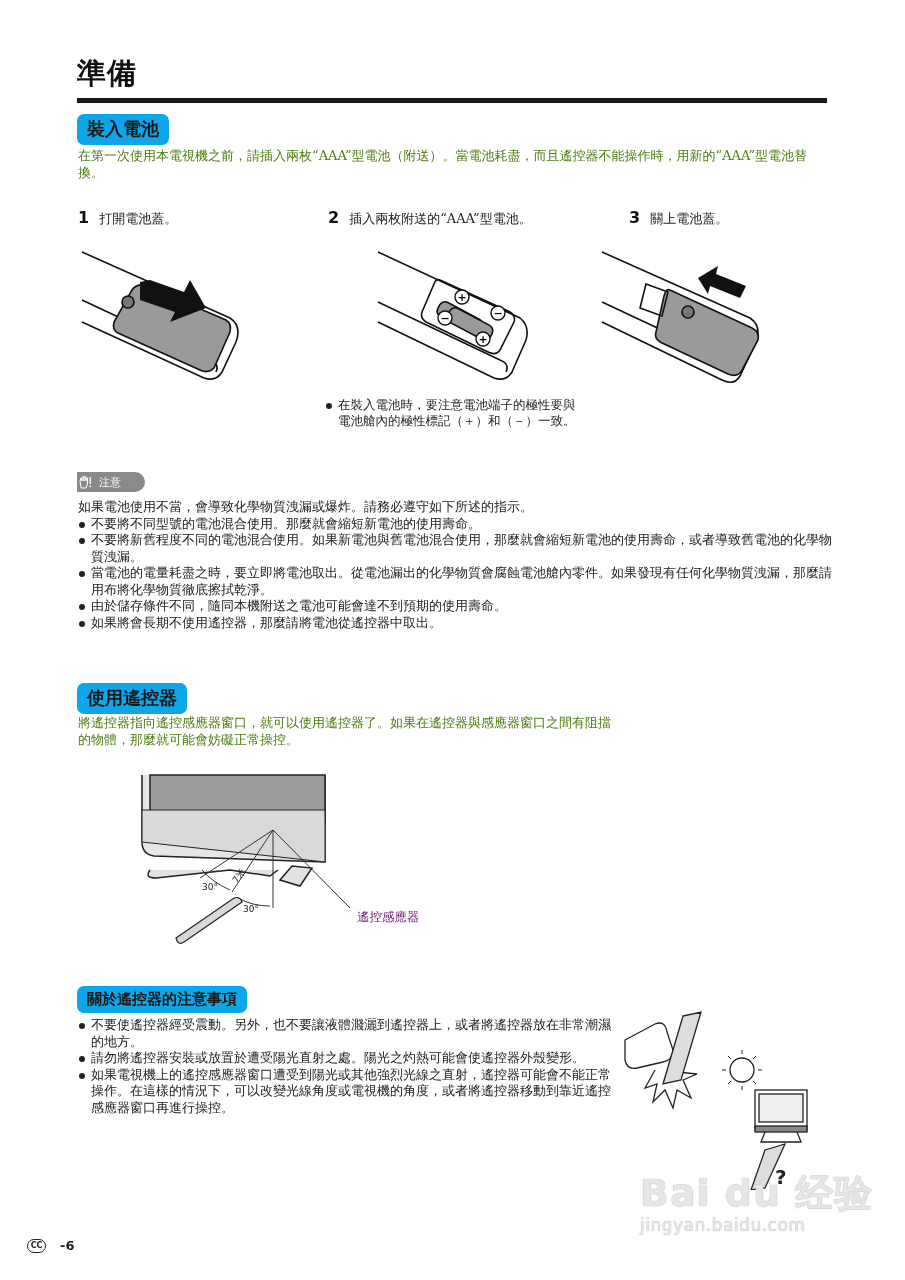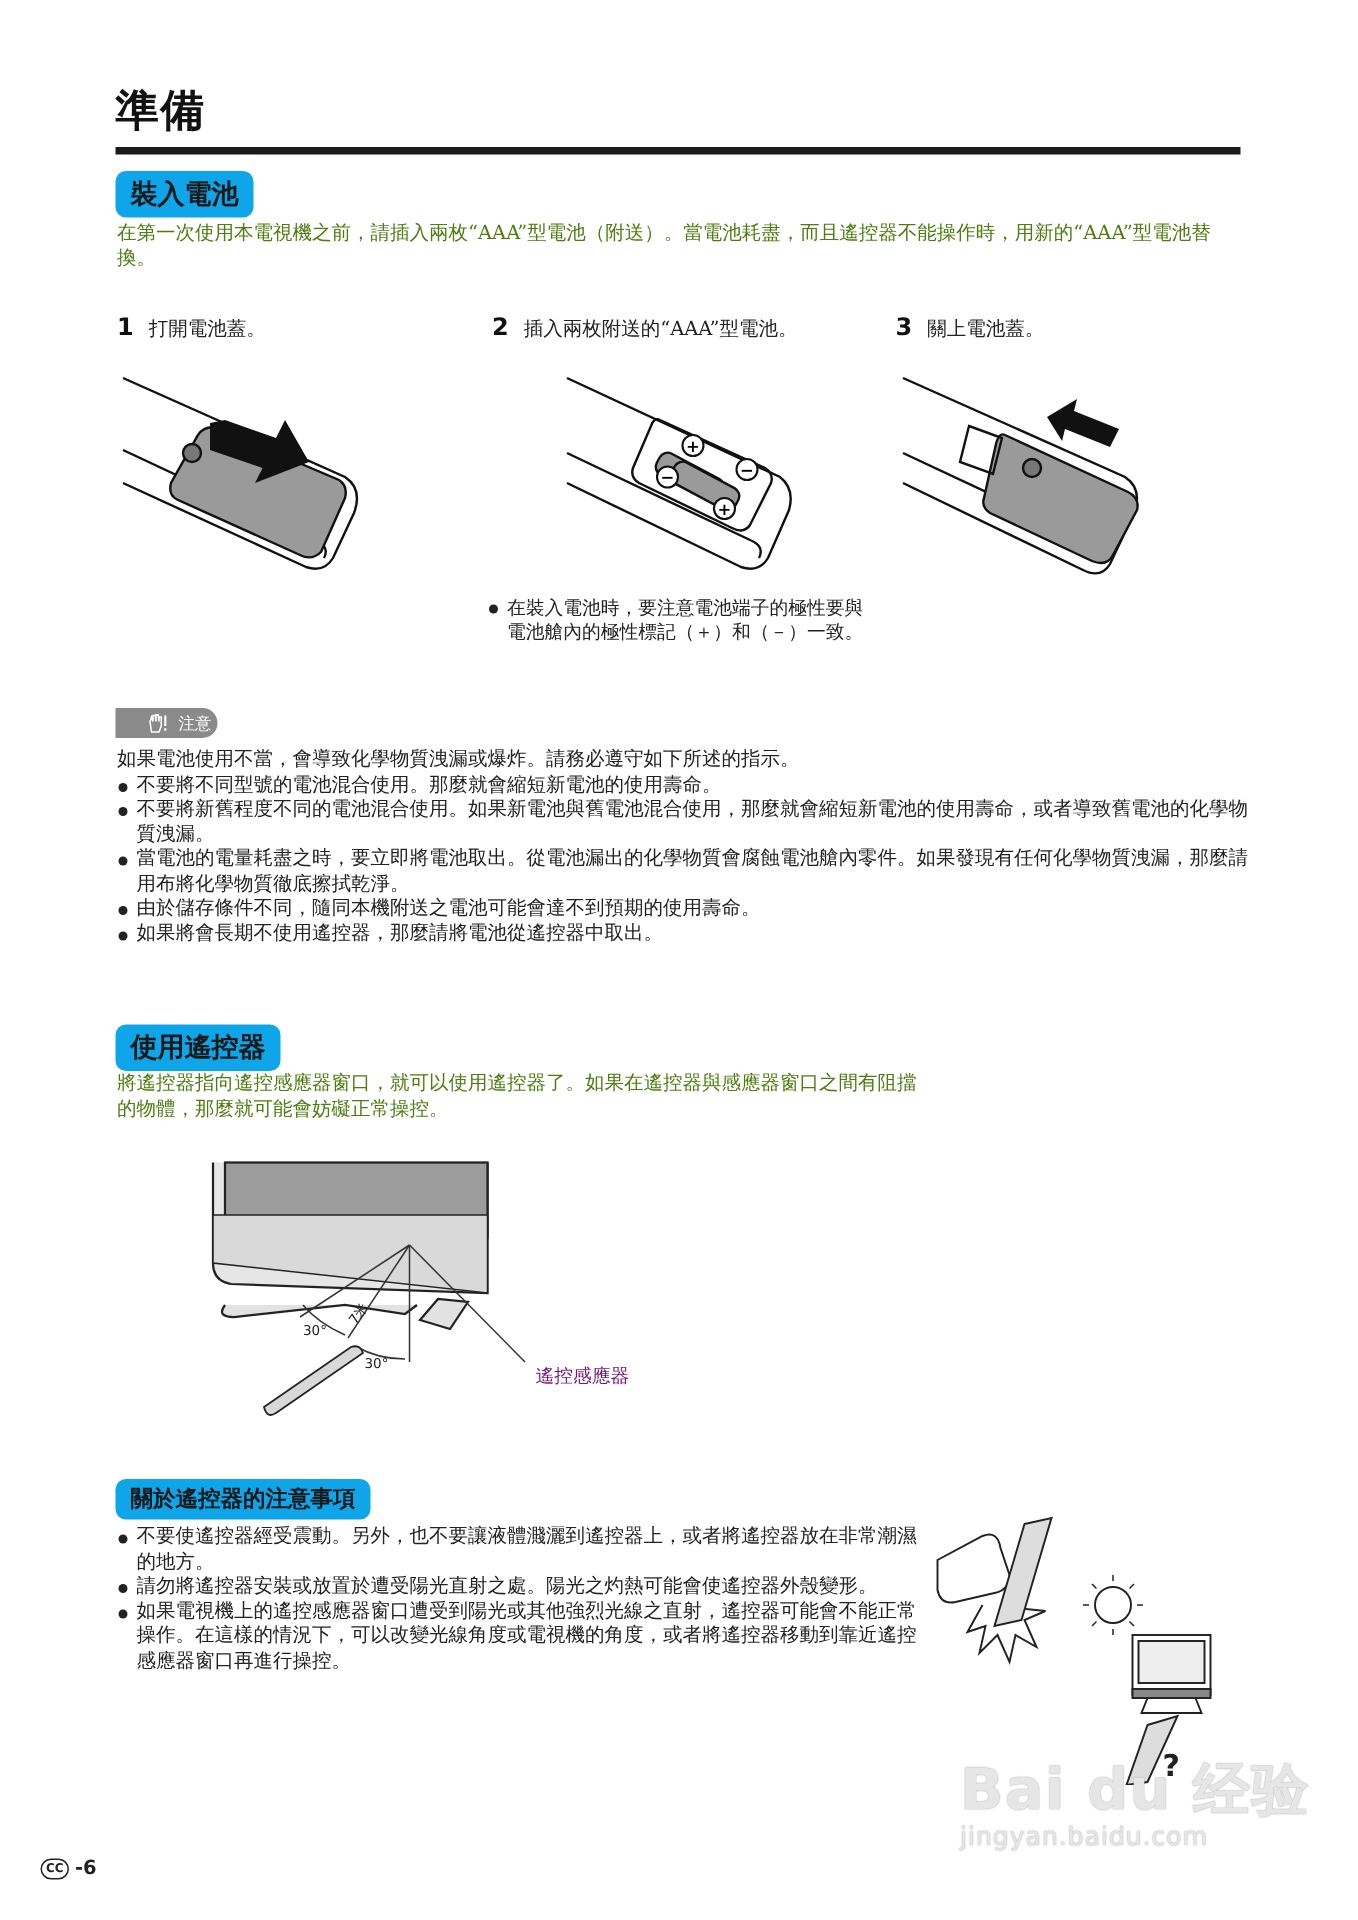--- a/index.html
+++ b/index.html
@@ -11,34 +11,34 @@
   .sec-head { background:#0ea5e9; border-radius:7px; font-family:"DejaVu Sans", sans-serif; font-weight:bold; color:#1a1a1a; padding:3px 10px 4px 10px; }
   .sec1 { left:77px; top:114px; font-size:18px; }
   .sec2 { left:77px; top:683px; font-size:18px; }
   .sec3 { left:77px; top:986px; font-size:15px; padding:4px 10px; }
   .para { font-size:13px; line-height:17px; color:#4d7c0f; }
   .p1 { left:78px; top:147px; width:752px; }
   .step { font-size:13px; color:#222; }
   .step .num { font-family:"DejaVu Sans", sans-serif; font-weight:bold; font-size:16px; margin-right:10px; color:#111; }
   .s1 { left:78px; top:208px; }
   .s2 { left:328px; top:208px; }
-  .s3 { left:597px; top:208px; }
+  .s3 { left:629px; top:208px; }
   .illus { left:0; top:0; }
   .note-bullet { left:325px; top:397px; width:255px; font-size:12.5px; line-height:16px; }
-  .caution-tag { left:77px; top:472px; height:20px; width:68px; background:#8a8a8a; border-radius:0 10px 10px 0; color:#fff; font-family:"DejaVu Sans", sans-serif; font-size:11px; display:flex; align-items:center; padding-left:20px; box-sizing:border-box; }
+  .caution-tag { left:77px; top:472px; height:20px; width:68px; background:#8a8a8a; border-radius:0 10px 10px 0; color:#fff; font-family:"DejaVu Sans", sans-serif; font-size:11px; display:flex; align-items:center; padding-left:0; box-sizing:border-box; }
   .caution-tag .hand { width:16px; height:16px; margin-right:6px; }
   .caution-body { left:78px; top:499px; width:760px; font-size:13px; line-height:16.5px; }
   ul.blist { list-style:none; margin:0; padding:0; }
   ul.blist li { position:relative; padding-left:13px; }
   ul.blist li::before { content:""; position:absolute; left:1px; top:6px; width:6px; height:6px; border-radius:50%; background:#222; }
   .p2 { left:78px; top:714px; width:545px; }
   .sensor-label { left:357px; top:909px; font-size:12.5px; color:#701a75; }
   .rc-list { left:78px; top:1017px; width:540px; font-size:13px; line-height:16.5px; }
   .page-num { left:27px; top:1238px; font-family:"DejaVu Sans", sans-serif; font-weight:bold; font-size:13px; color:#222; display:flex; align-items:center; }
-  .cc-badge { width:17px; height:12px; border:1.5px solid #222; border-radius:7px; font-size:8px; display:flex; align-items:center; justify-content:center; margin-right:4px; font-weight:bold; }
+  .cc-badge { width:17px; height:12px; border:1.5px solid #222; border-radius:7px; font-size:8px; display:flex; align-items:center; justify-content:center; margin-right:14px; font-weight:bold; }
   .watermark { left:640px; top:1168px; color:#e6e6e6; font-family:"DejaVu Sans", sans-serif; text-shadow: 0 0 1px #bbb, 0 0 1px #bbb; }
   .wm1 { font-size:38px; font-weight:bold; letter-spacing:1px; }
   .wm2 { font-size:17px; margin-top:-4px; letter-spacing:0.5px; }
 </style>
 </head>
 <body>
 
 <div class="abs title">準備</div>
 <div class="abs title-rule"></div>
 

